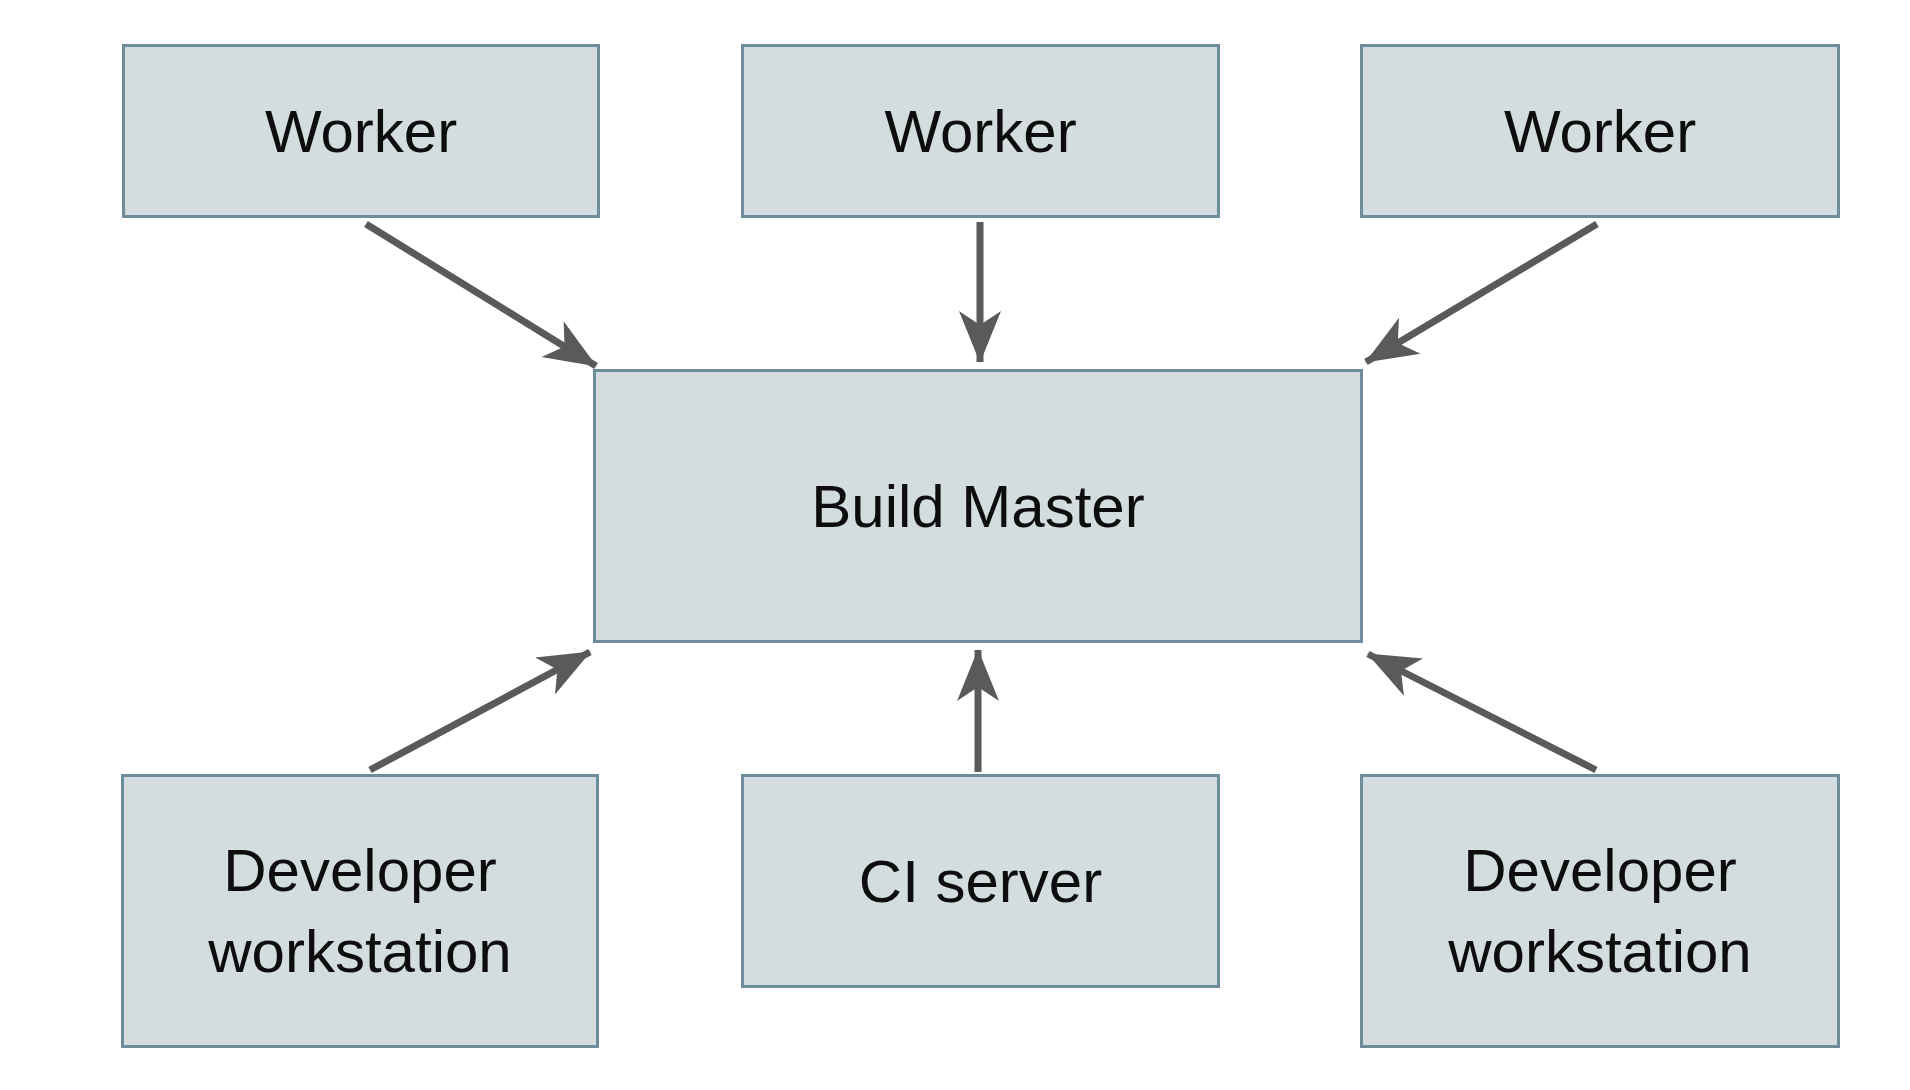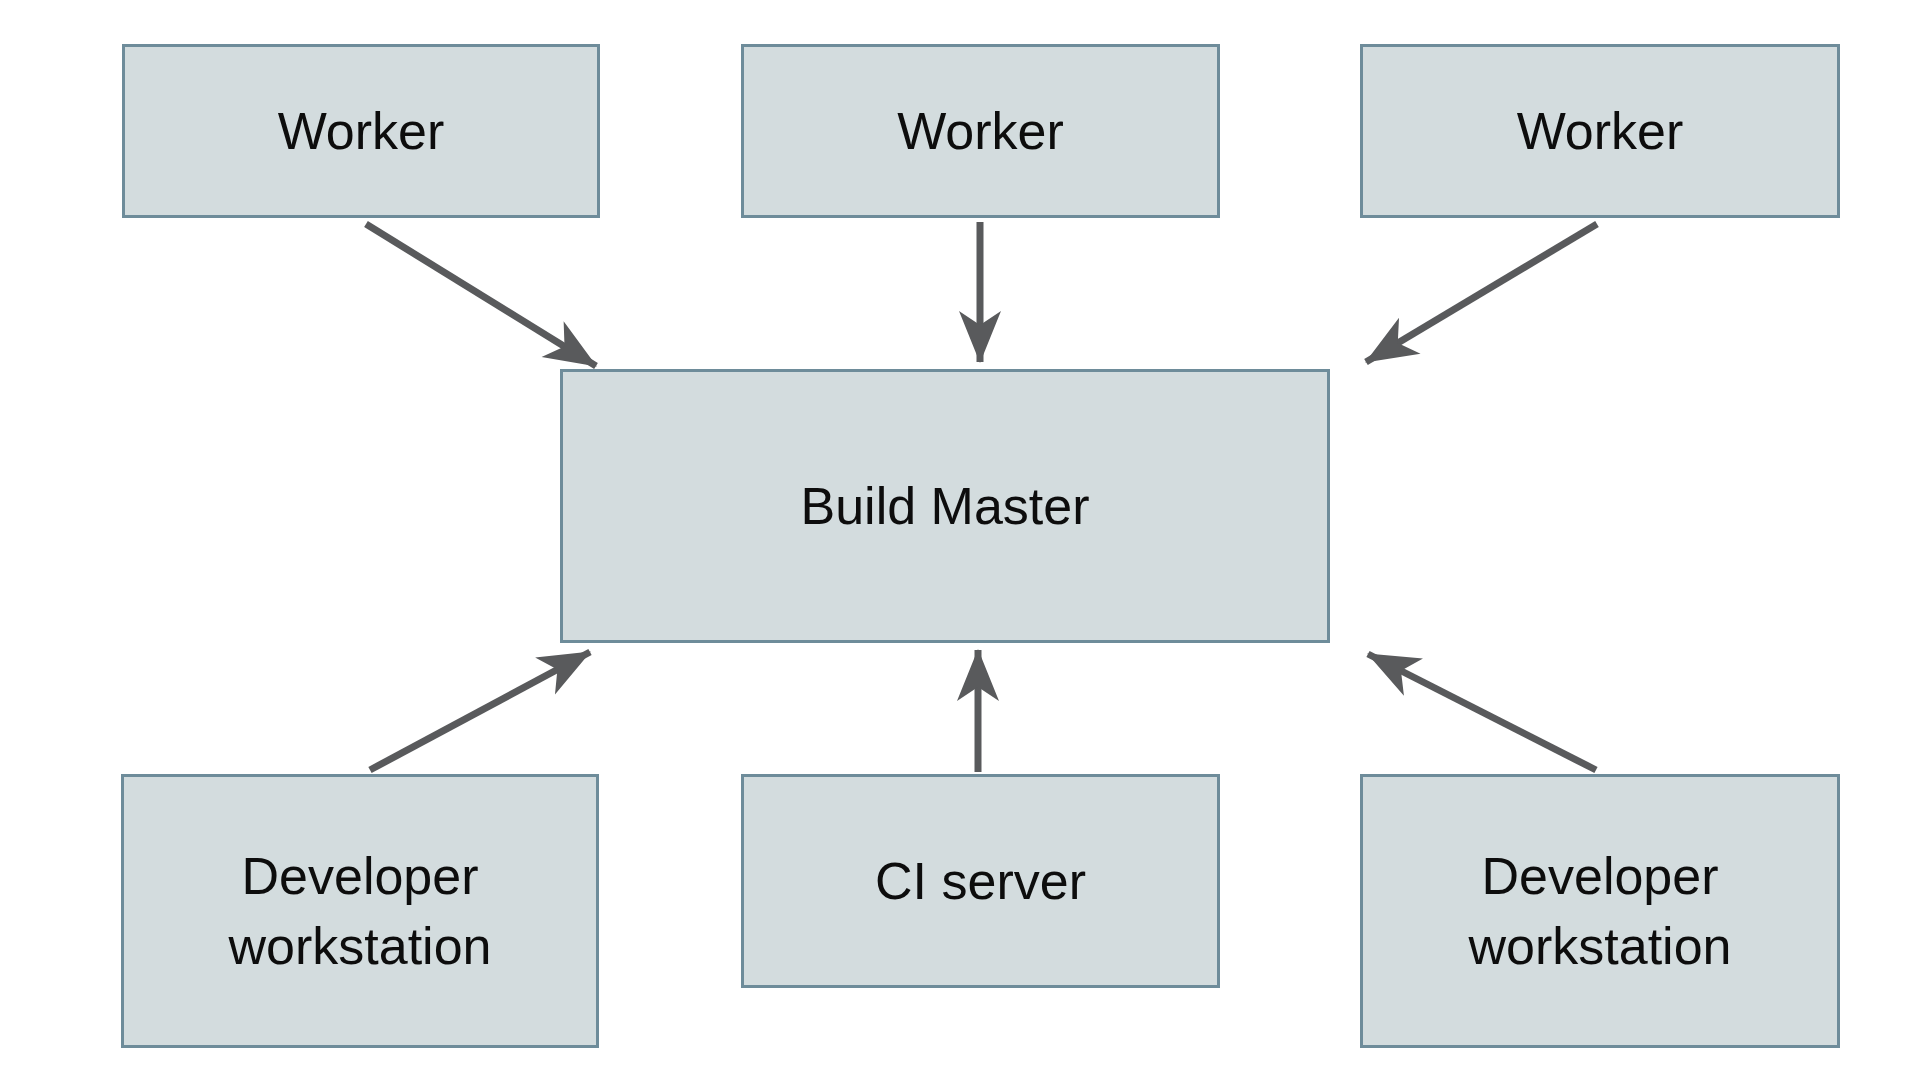--- a/index.html
+++ b/index.html
@@ -27,30 +27,30 @@
   .node{
     position:absolute;
     box-sizing:border-box;
     background:var(--node-fill);
     border:3px solid var(--node-border);
     color:var(--text-color);
     display:flex;
     align-items:center;
     justify-content:center;
     text-align:center;
-    font-size:52px;
+    font-size:60px;
     line-height:1.35;
     padding:0 18px;
   }
   
   .n-worker-1{left:122px; top:44px;  width:478px; height:174px;}
   .n-worker-2{left:741px; top:44px;  width:479px; height:174px;}
   .n-worker-3{left:1360px;top:44px;  width:480px; height:174px;}
   
-  .n-build-master{left:560px; top:369px; width:770px; height:274px;}
+  .n-build-master{left:593px; top:369px; width:770px; height:274px;}
   
   .n-dev-left {left:121px; top:774px; width:478px; height:274px;}
   .n-ci-server{left:741px; top:774px; width:479px; height:214px;}
   .n-dev-right{left:1360px;top:774px; width:480px; height:274px;}
 </style>
 </head>
 <body>
 
 <div class="canvas">
 

